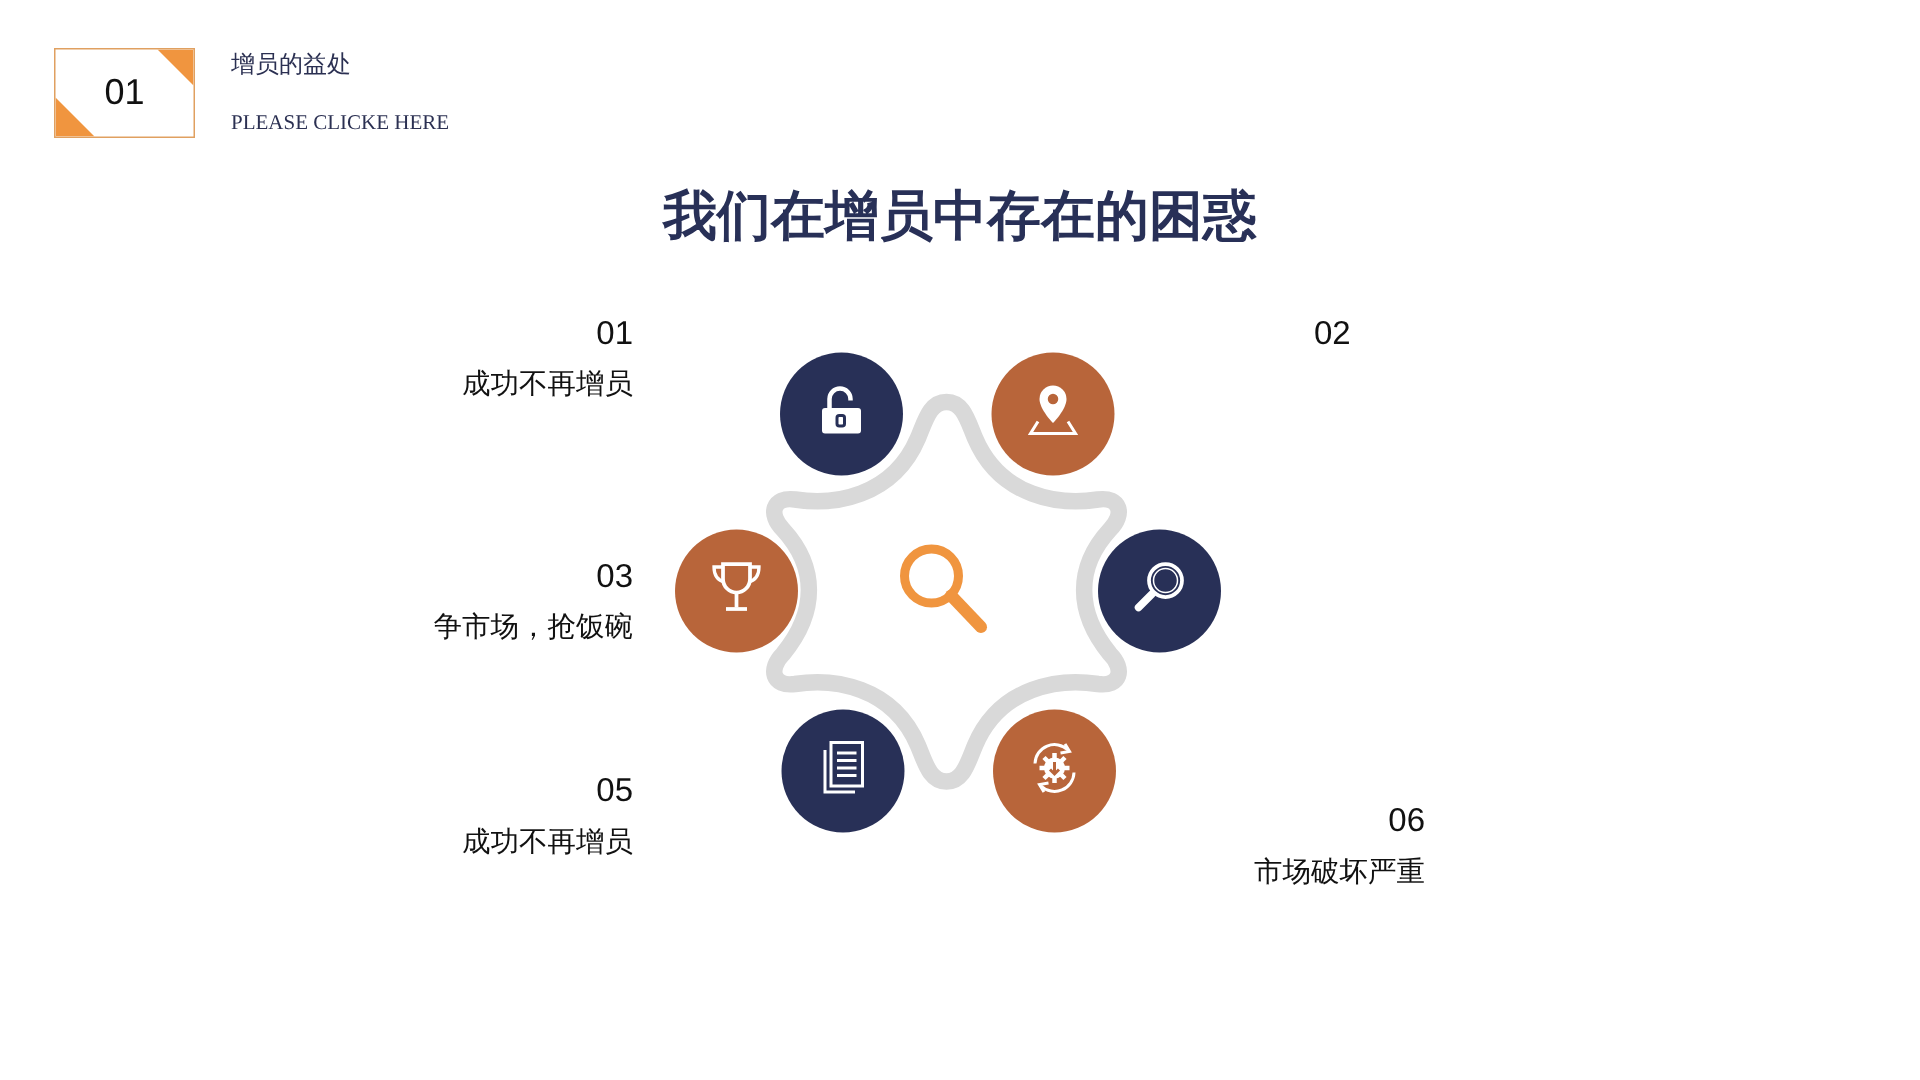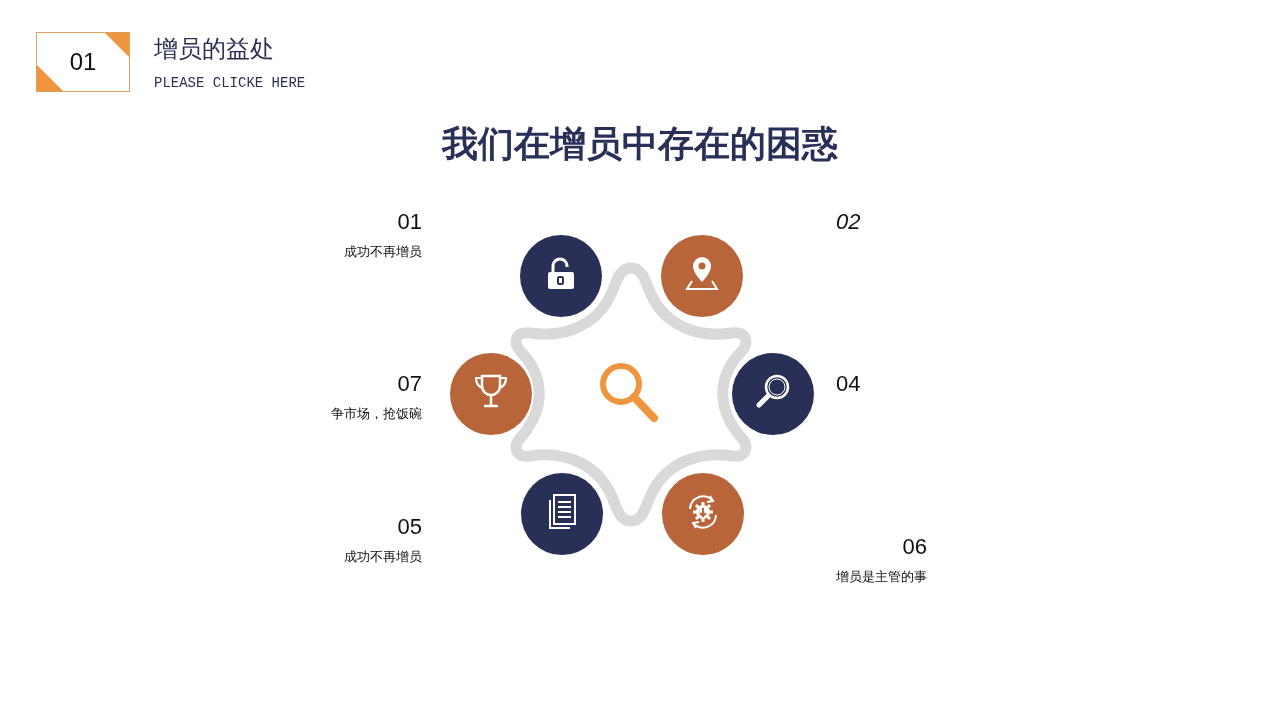--- a/index.html
+++ b/index.html
@@ -18,34 +18,34 @@
     .num-box .tri-bl {
       position: absolute; left: 0; bottom: 0; width: 0; height: 0;
       border-bottom: 26px solid #f0953f; border-right: 26px solid transparent;
     }
     .num-box .num {
       position: absolute; left: 0; right: 0; top: 0; bottom: 0;
       display: flex; align-items: center; justify-content: center;
       font-family: "Liberation Sans", sans-serif; font-size: 24px; color: #111;
     }
     .header-title {
-      position: absolute; left: 154px; top: 33px; font-size: 24px; color: #2b3052;
+      position: absolute; left: 154px; top: 33px; font-size: 16px; color: #2b3052;
     }
     .header-sub {
       position: absolute; left: 154px; top: 75px; font-size: 14px; color: #2b3052;
-      font-family: Liberation Mono, monospace; letter-spacing: 0px;
+      font-family: Liberation Serif, serif; letter-spacing: 0px;
     }
     .main-title {
       position: absolute; left: 0; width: 1320px; top: 120px; text-align: center;
       font-size: 36px; font-weight: bold; color: #283057;
       left: -20px;
     }
     .item { position: absolute; color: #111; }
     .item .no { font-family: "Liberation Sans", sans-serif; font-size: 22px; }
-    .item .txt { font-size: 13px; margin-top: 8px; white-space: nowrap; }
+    .item .txt { font-size: 19px; margin-top: 8px; white-space: nowrap; }
     .item.left { text-align: right; }
     .item.right { text-align: left; }
     .circle {
       position: absolute; width: 82px; height: 82px; border-radius: 50%;
       display: flex; align-items: center; justify-content: center;
     }
     .navy { background: #283057; }
     .rust { background: #b8653a; }
     svg.star { position: absolute; left: 0; top: 0; }
   </style>
@@ -151,30 +151,29 @@
       </g>
       <path d="M19,15 V22 M16,20 L19,23 L22,20" fill="none" stroke="#b8653a" stroke-width="2"></path>
     </svg>
   </span>
 </div>
 
 <div class="item left" style="right:858px;top:209px;">
   <div class="no">01</div>
   <div class="txt">成功不再增员</div>
 </div>
-<div class="item right" style="left:836px;top:209px;font-style:italic;">
+<div class="item right" style="left:876px;top:209px;">
   <div class="no">02</div>
 </div>
 <div class="item left" style="right:858px;top:371px;">
-  <div class="no">07</div>
+  <div class="no">03</div>
   <div class="txt">争市场，抢饭碗</div>
 </div>
 <div class="item right" style="left:836px;top:371px;">
-  <div class="no">04</div>
 </div>
 <div class="item left" style="right:858px;top:514px;">
   <div class="no">05</div>
   <div class="txt">成功不再增员</div>
 </div>
 <div class="item right" style="left:836px;top:534px;text-align:right;">
   <div class="no">06</div>
-  <div class="txt">增员是主管的事</div>
+  <div class="txt">市场破坏严重</div>
 </div>
 
 </body></html>

